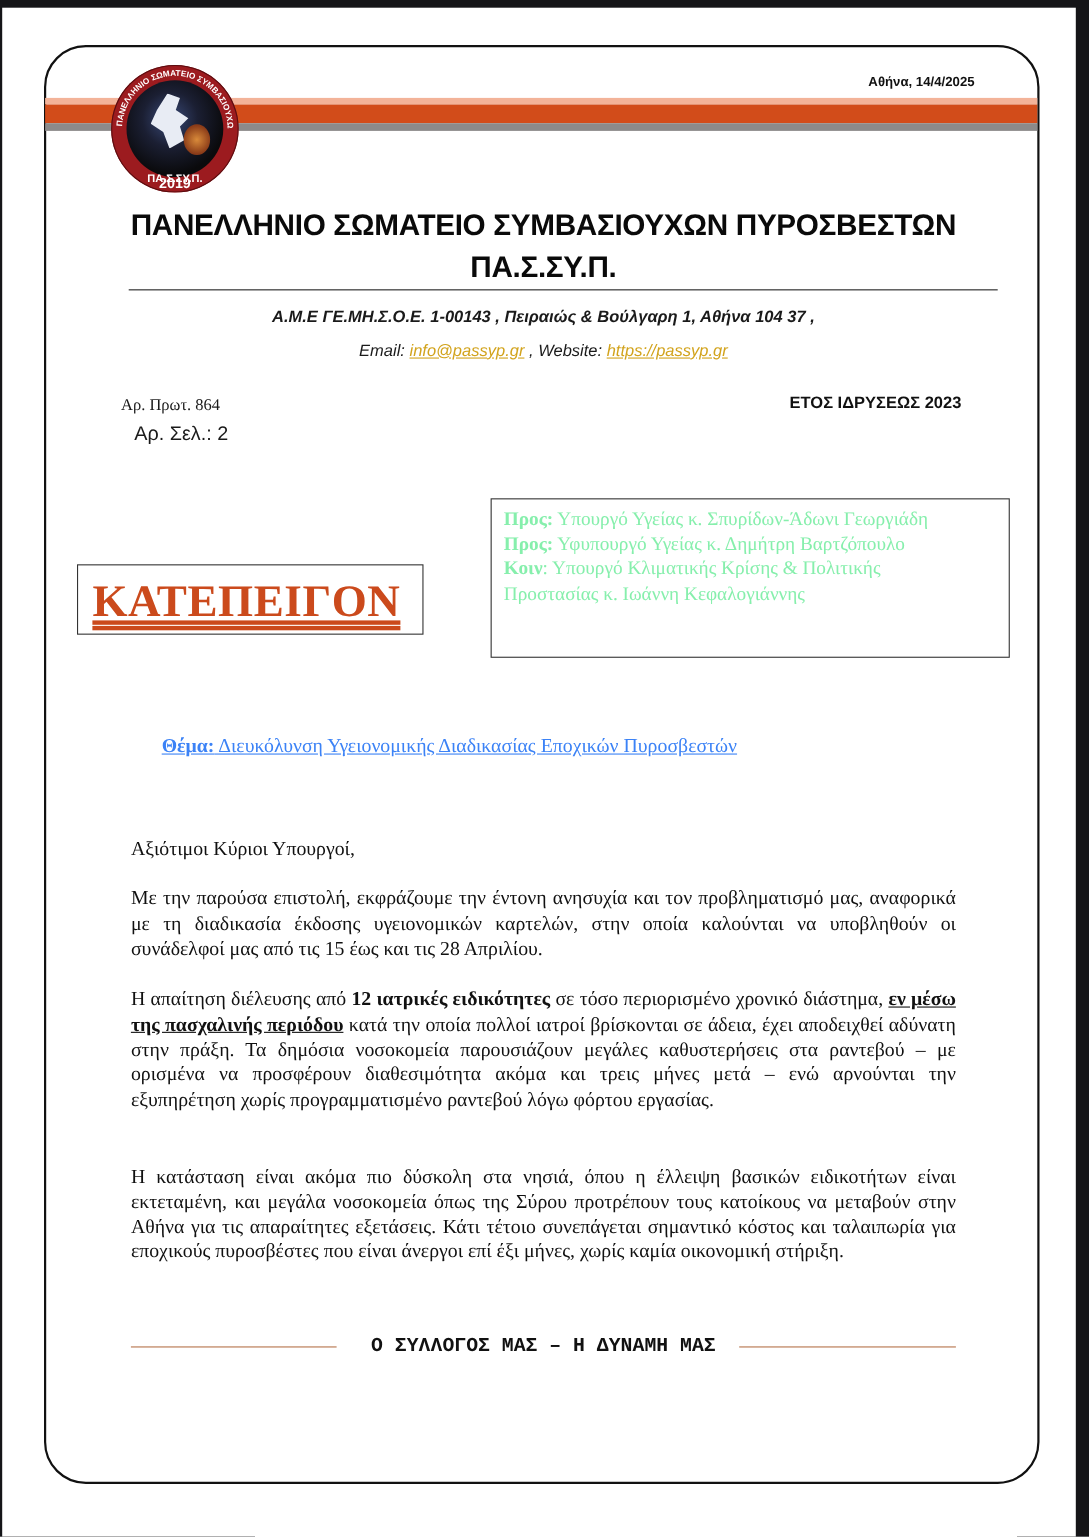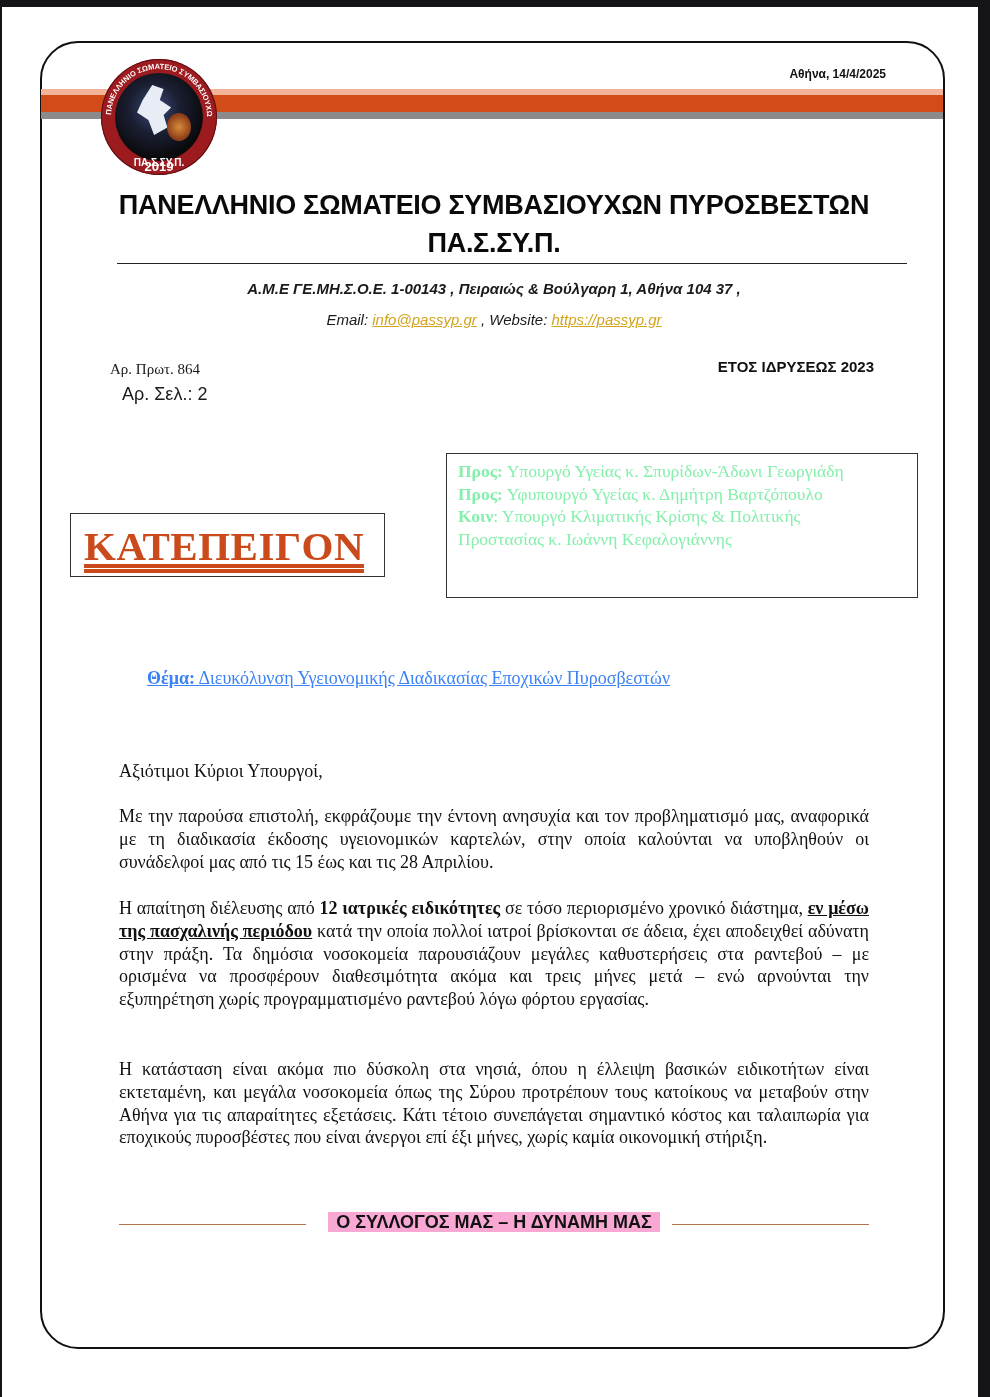--- a/index.html
+++ b/index.html
@@ -113,21 +113,21 @@
   .p3 { top: 1058px; }
   .p2 .bu { font-weight: bold; text-decoration: underline; }
 
   .motto-wrap { position: absolute; left: 119px; top: 1212px; width: 750px; height: 26px; }
   .motto-line-l { position: absolute; left: 0; top: 12px; width: 187px; height: 1px; background: #b5724a; }
   .motto-line-r { position: absolute; right: 0; top: 12px; width: 197px; height: 1px; background: #b5724a; }
   .motto {
     position: absolute; left: 0; width: 100%; top: 0; text-align: center;
     font-family: "Liberation Sans", sans-serif; font-weight: bold; font-size: 18px; color: #111;
   }
-  .motto span { background: #f9a8d4; padding: 0 8px; }
+  .motto span { background: #ffffff; padding: 0 8px; font-family: Liberation Mono, monospace; }
 </style>
 </head>
 <body>
 
 <div class="page"></div>
 <div class="frame"></div>
 
 <div class="stripes">
   <div class="stripe-light"></div>
   <div class="stripe-orange"></div>

